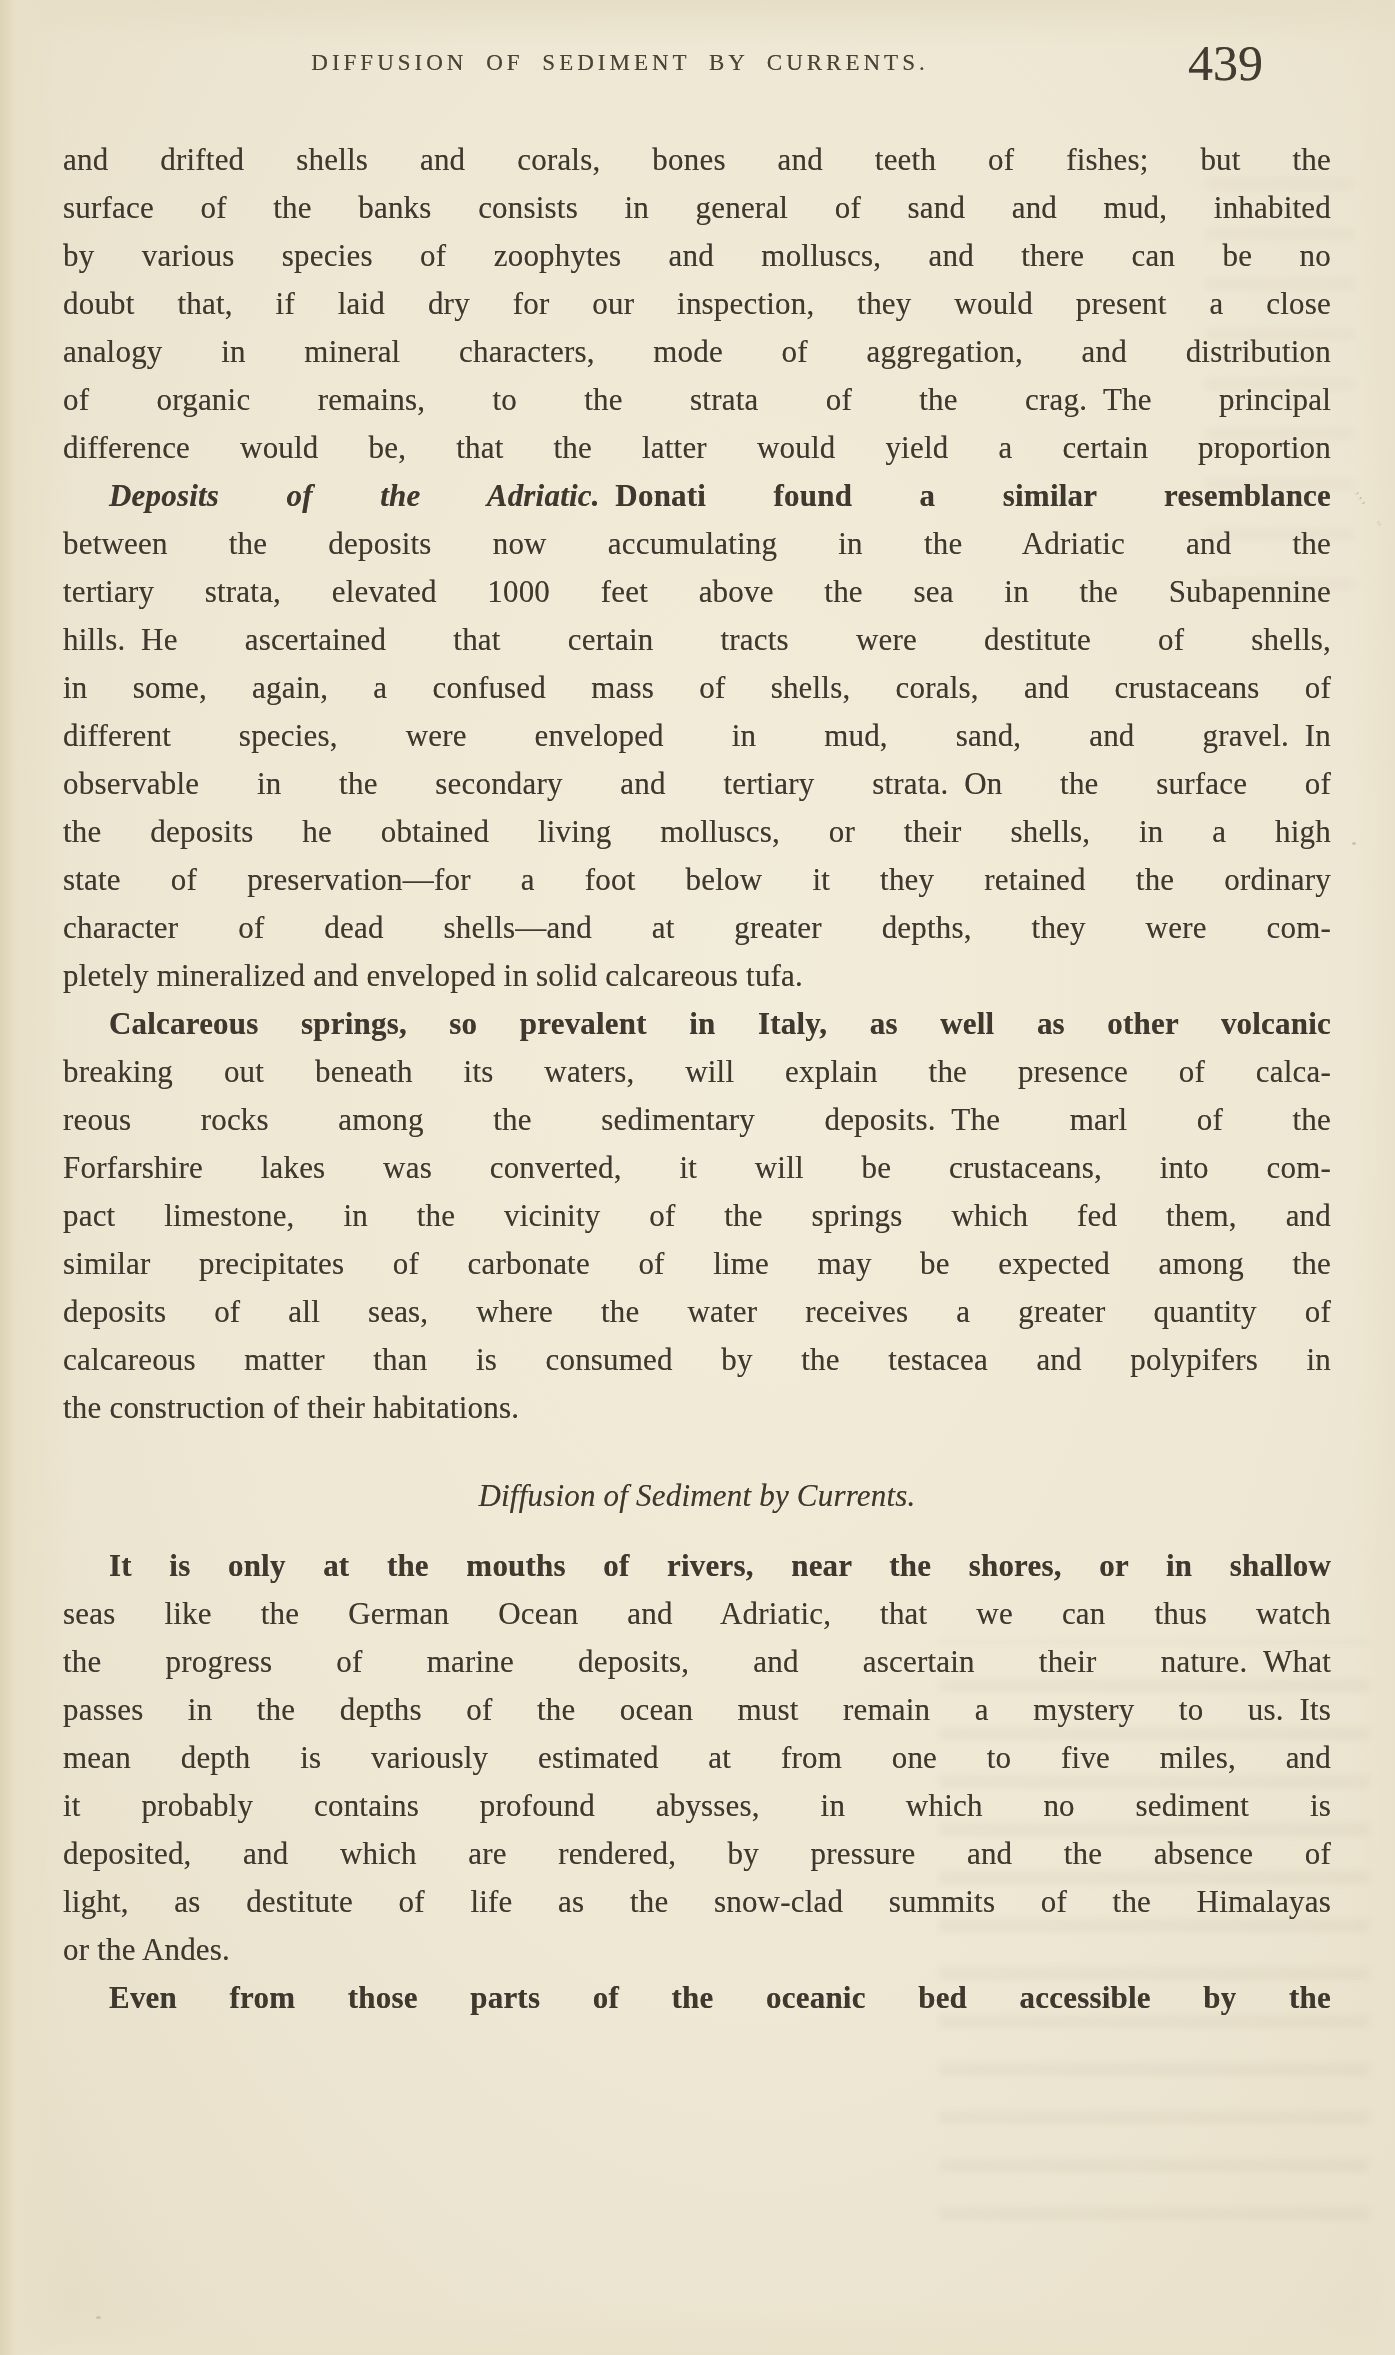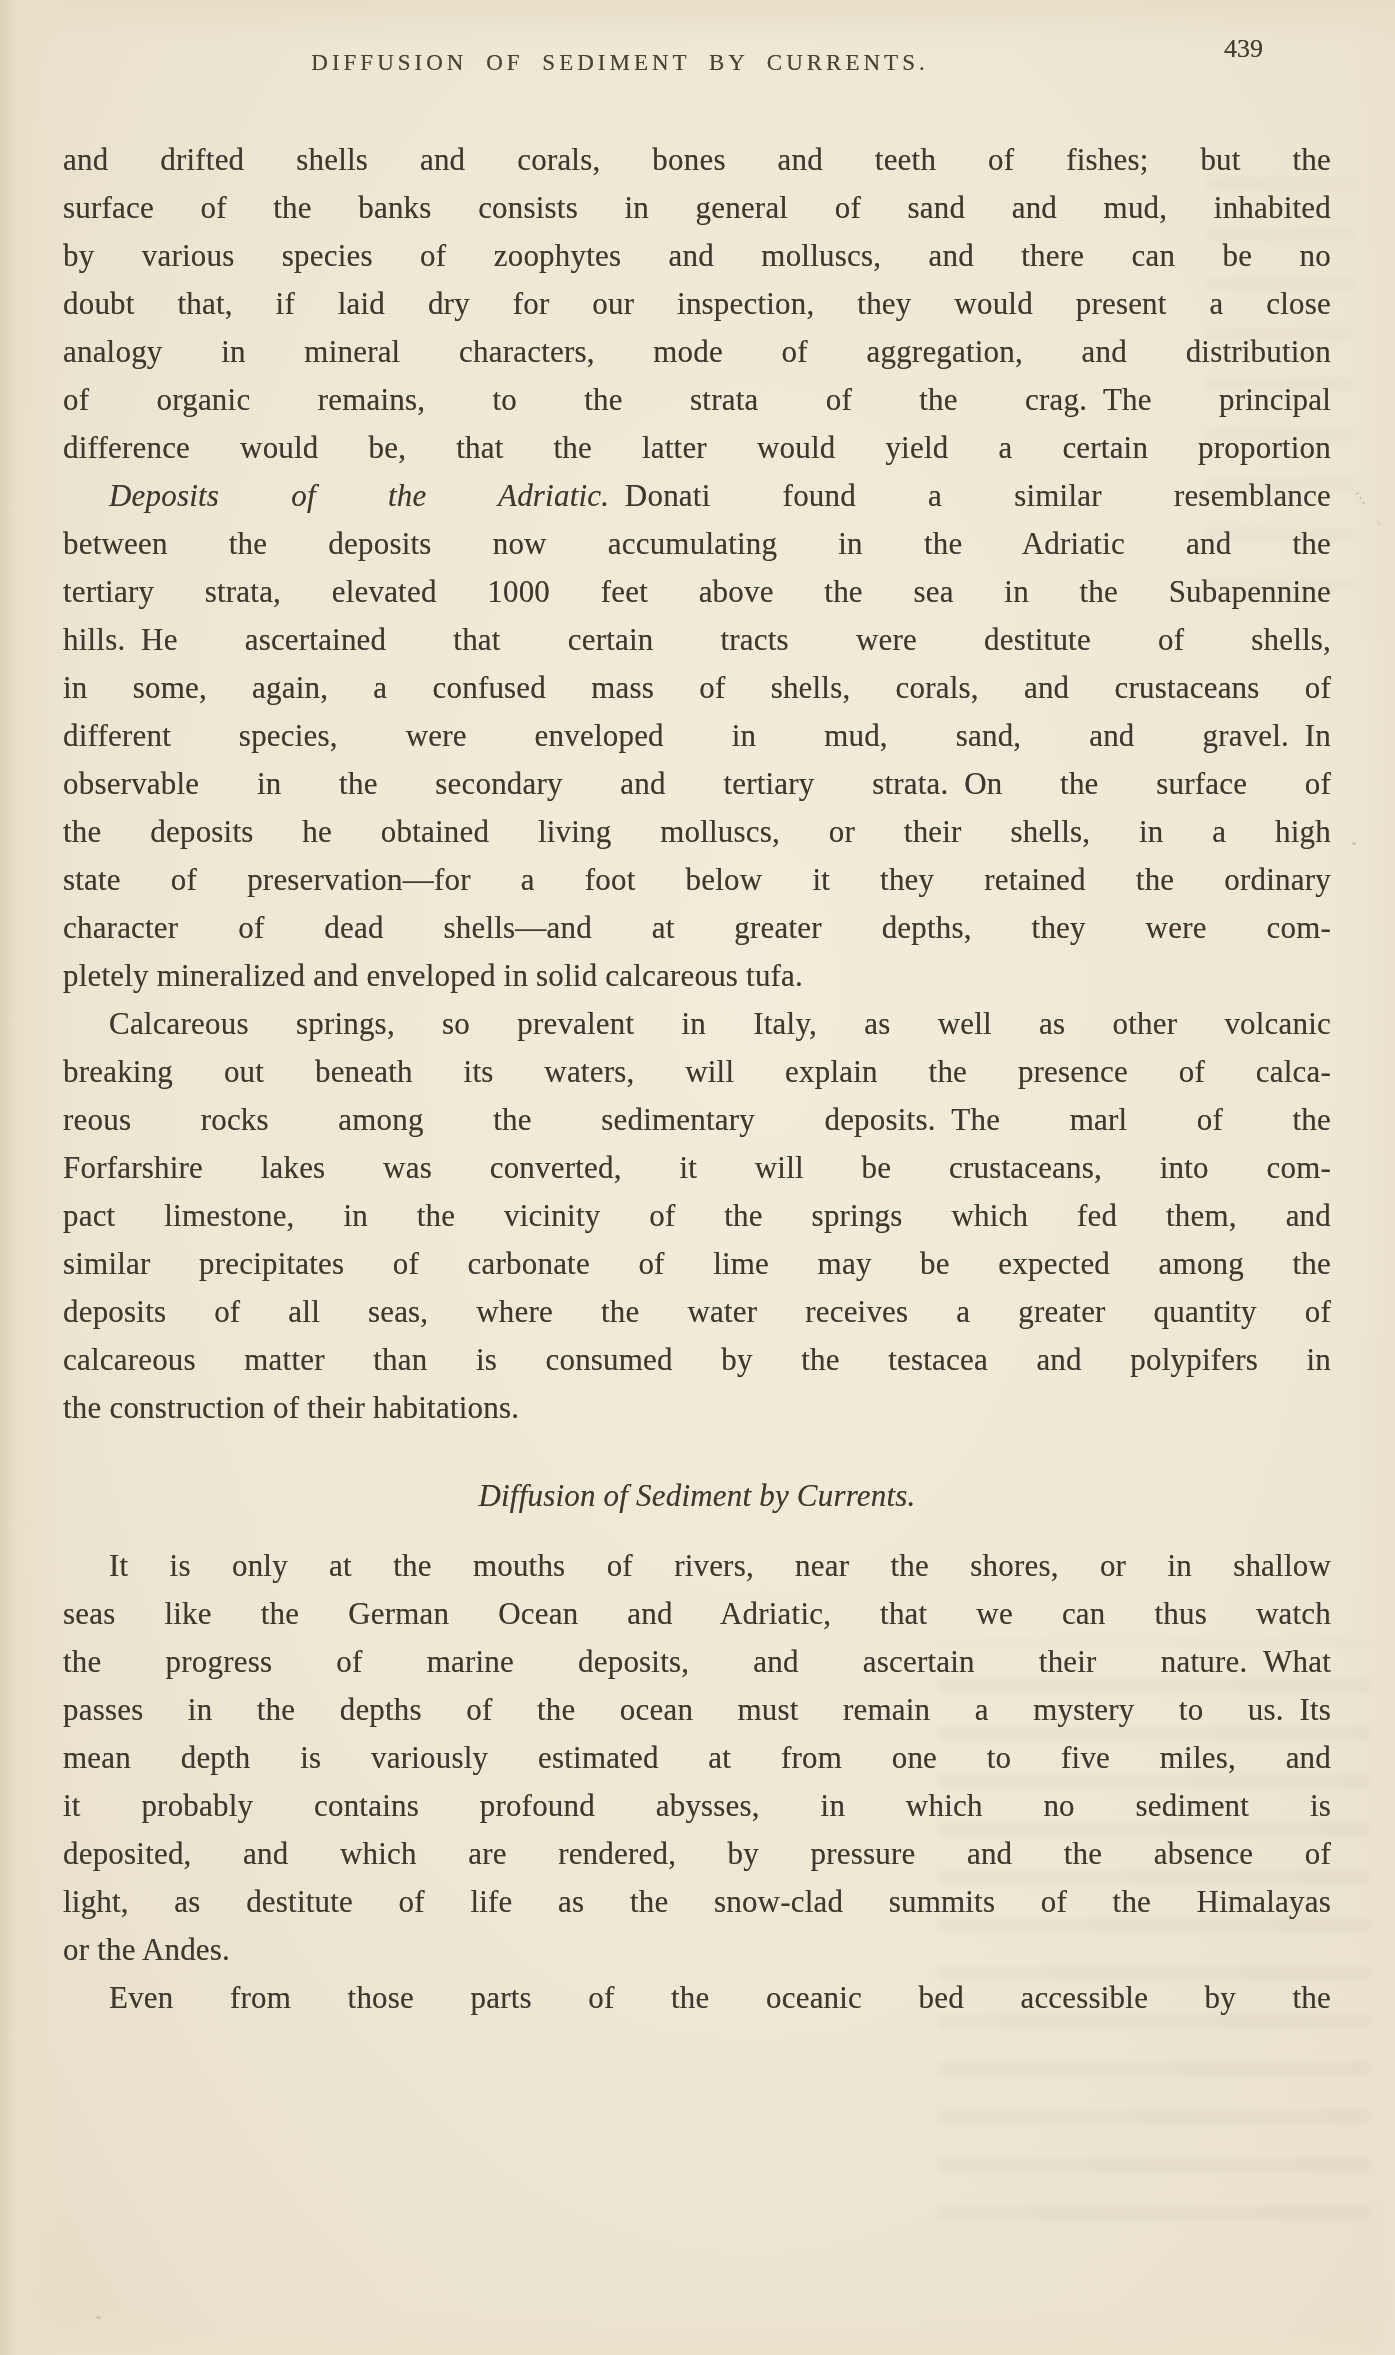--- a/index.html
+++ b/index.html
@@ -30,39 +30,39 @@
     letter-spacing: 4px;
     word-spacing: 9px;
     white-space: nowrap;
     color: #4a4336;
     text-shadow: 0 0 0.5px rgba(74,67,54,0.6);
   }
   .page-number {
     position: absolute;
     top: 34px;
     right: 132px;
-    font-size: 26px;
+    font-size: 50px;
     color: #433d31;
     text-shadow: 0 0 0.5px rgba(67,61,49,0.6);
   }
 
   
   .text-column {
     position: absolute;
     top: 136px;
     left: 63px;
     right: 64px;
     font-size: 31px;
     line-height: 48px;
     letter-spacing: 0.2px;
     text-shadow: 0 0 0.55px rgba(62,56,46,0.55);
   }
   .ln { white-space: normal; }
   .ln.j { text-align: justify; text-align-last: justify; }
-  .ln.ind { padding-left: 46px; }
+  .ln.ind { padding-left: 46px; font-weight: bold; }
   .ln i { font-style: italic; }
 
   .section-heading {
     font-style: italic;
     text-align: center;
     font-size: 31px;
     margin-top: 40px;
     margin-bottom: 22px;
     line-height: 48px;
   }

